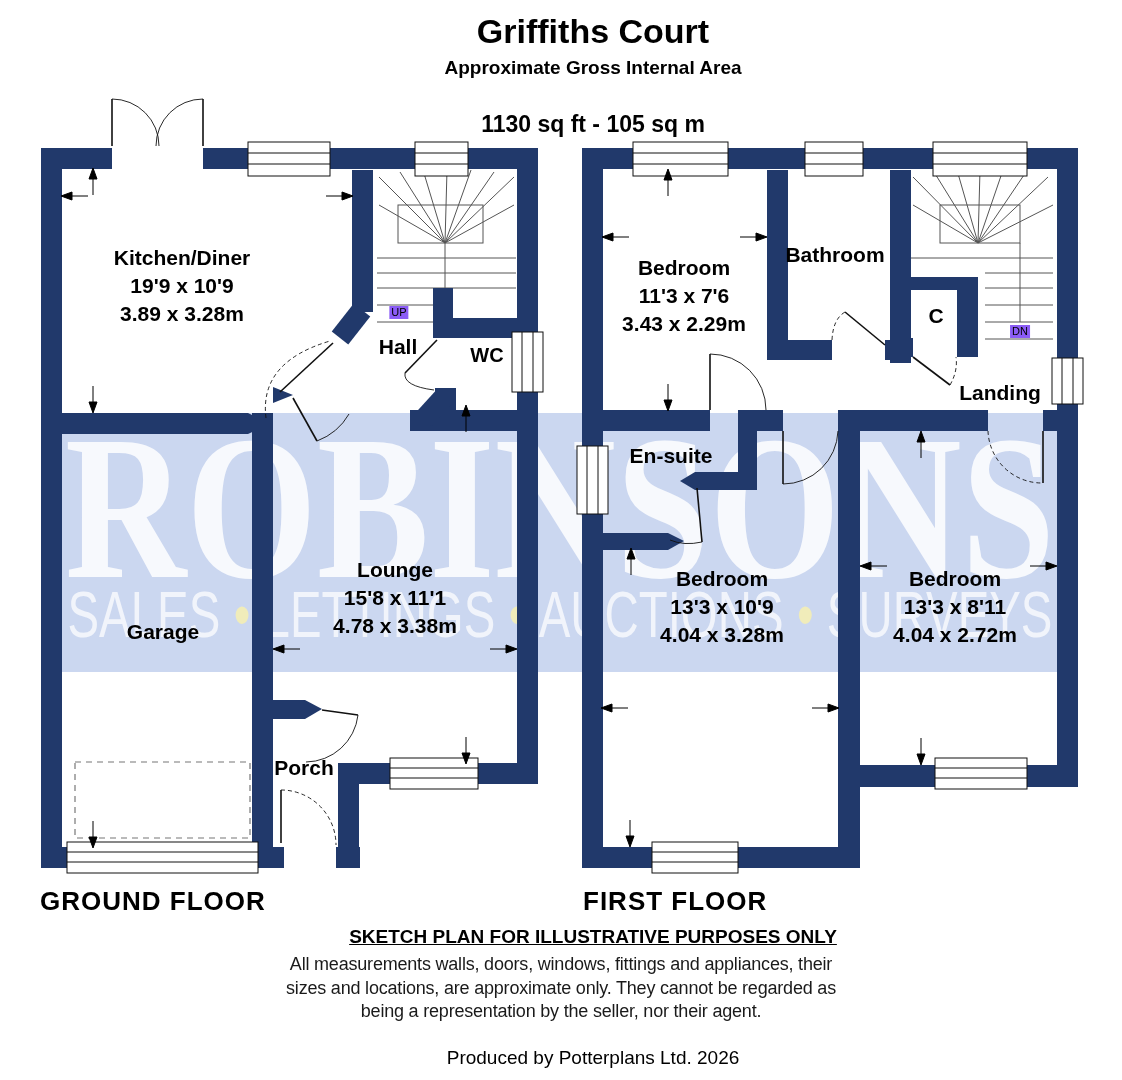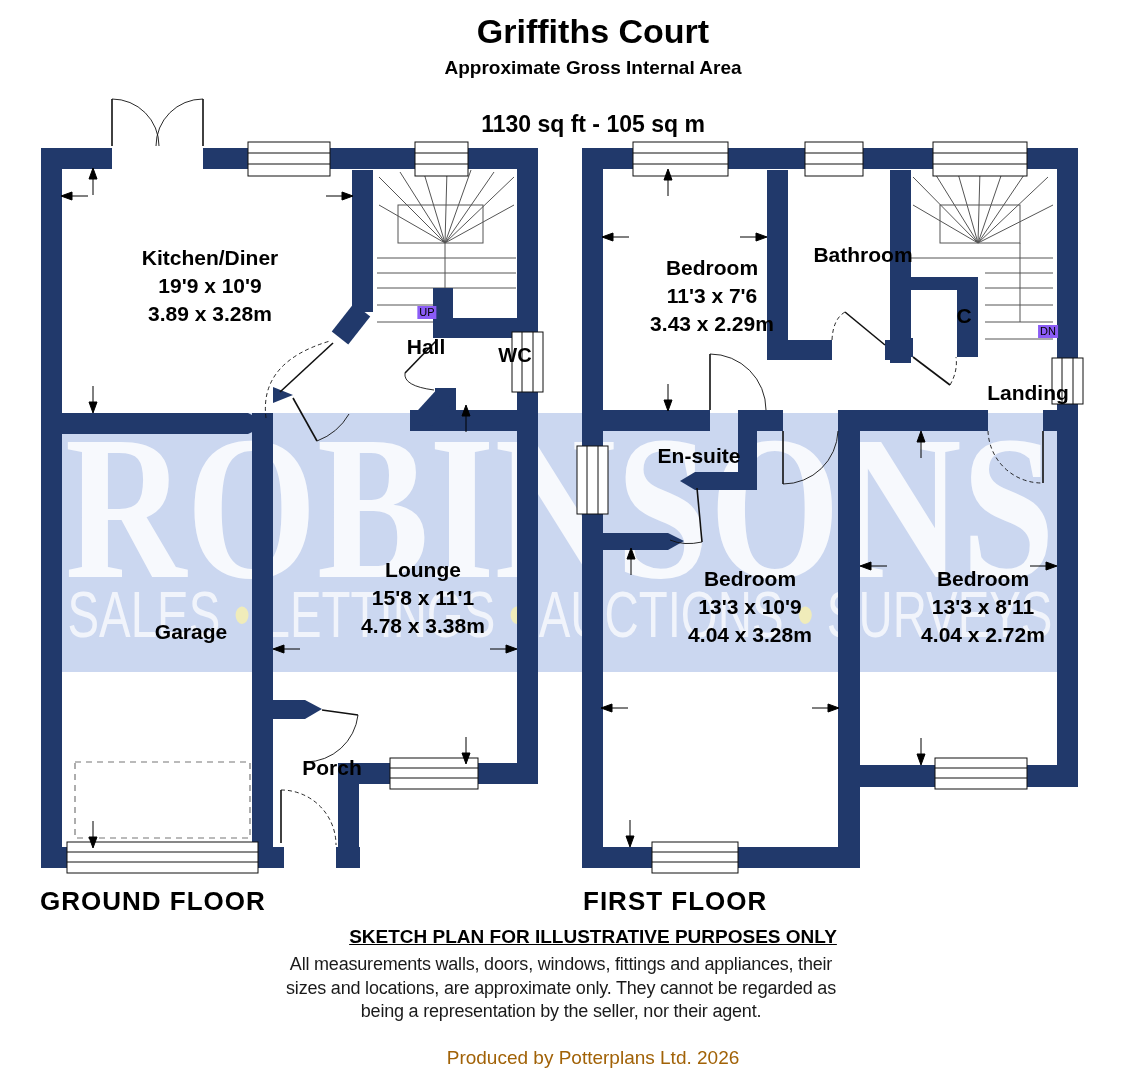--- a/index.html
+++ b/index.html
@@ -1,31 +1,31 @@
 <!DOCTYPE html>
 <html><head>
 <meta charset="utf-8">
 <style>
   html,body{margin:0;padding:0;background:#fff;}
   #page{position:relative;width:1122px;height:1080px;background:#fff;overflow:hidden;
         font-family:"Liberation Sans",sans-serif;color:#000;}
   svg{position:absolute;left:0;top:0;}
   .lbl{position:absolute;transform:translateX(-50%);text-align:center;font-weight:bold;
-       font-size:21px;line-height:28px;white-space:nowrap;color:#000;margin-left:28px;}
+       font-size:21px;line-height:28px;white-space:nowrap;color:#000;}
   .tiny{font-size:11px;font-weight:normal;background:#8b5cf6;padding:0 2px;line-height:13px;}
   .floorlbl{position:absolute;font-weight:bold;font-size:26px;letter-spacing:1px;color:#000;white-space:nowrap;}
   .title{position:absolute;left:593px;transform:translateX(-50%);text-align:center;font-weight:bold;white-space:nowrap;}
   #prop-title{top:12px;font-size:34px;}
   #prop-sub{top:57px;font-size:19px;}
   #prop-area{top:83px;font-size:23px;margin-top:28px;}
   #sketch{top:926px;font-size:19px;text-decoration:underline;}
   #disclaimer{position:absolute;top:953px;left:561px;transform:translateX(-50%);
       text-align:center;font-size:18px;line-height:23.5px;font-weight:normal;color:#1a1a1a;
       letter-spacing:-0.2px;white-space:nowrap;}
-  #credit{top:1047px;font-size:19px;font-weight:normal;color:#a16207;}
+  #credit{top:1047px;font-size:19px;font-weight:normal;color:#000000;}
 </style>
 </head>
 <body>
 
 <div id="page">
 
 <svg width="1122" height="1080" viewBox="0 0 1122 1080">
 
   <g>
     <rect x="41" y="413" width="1037" height="259" fill="#cbd7f0"></rect>

